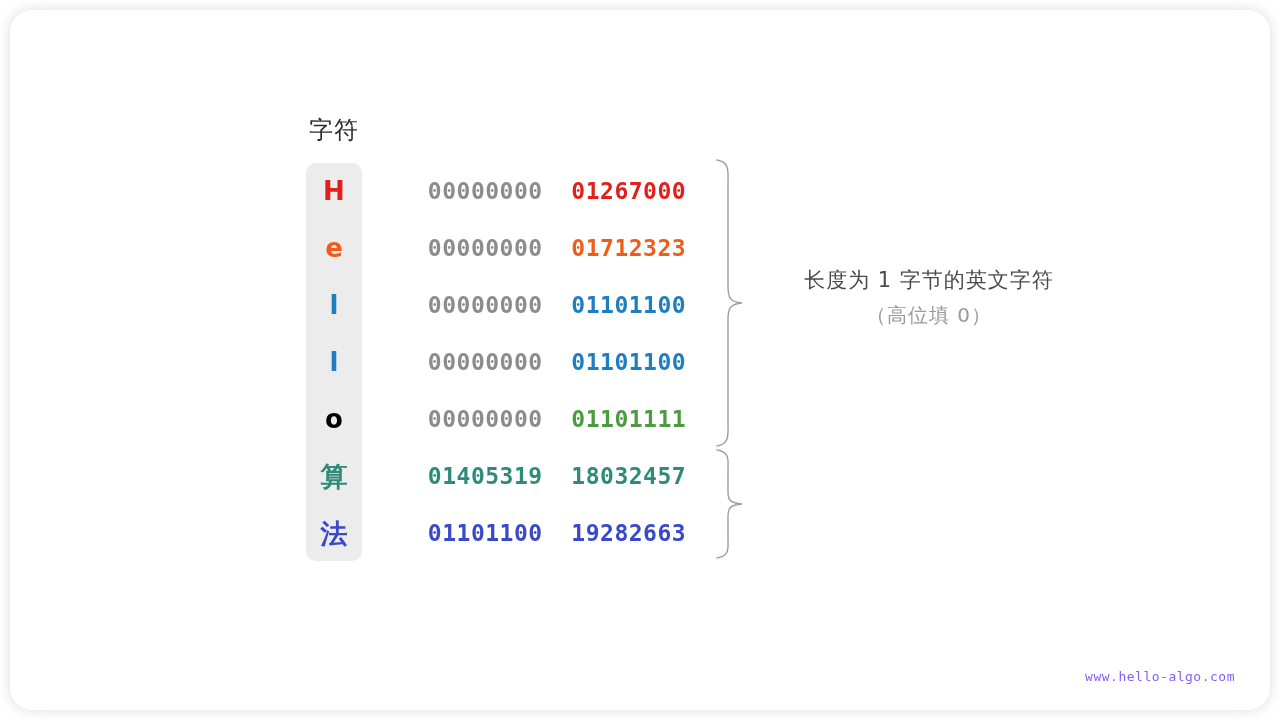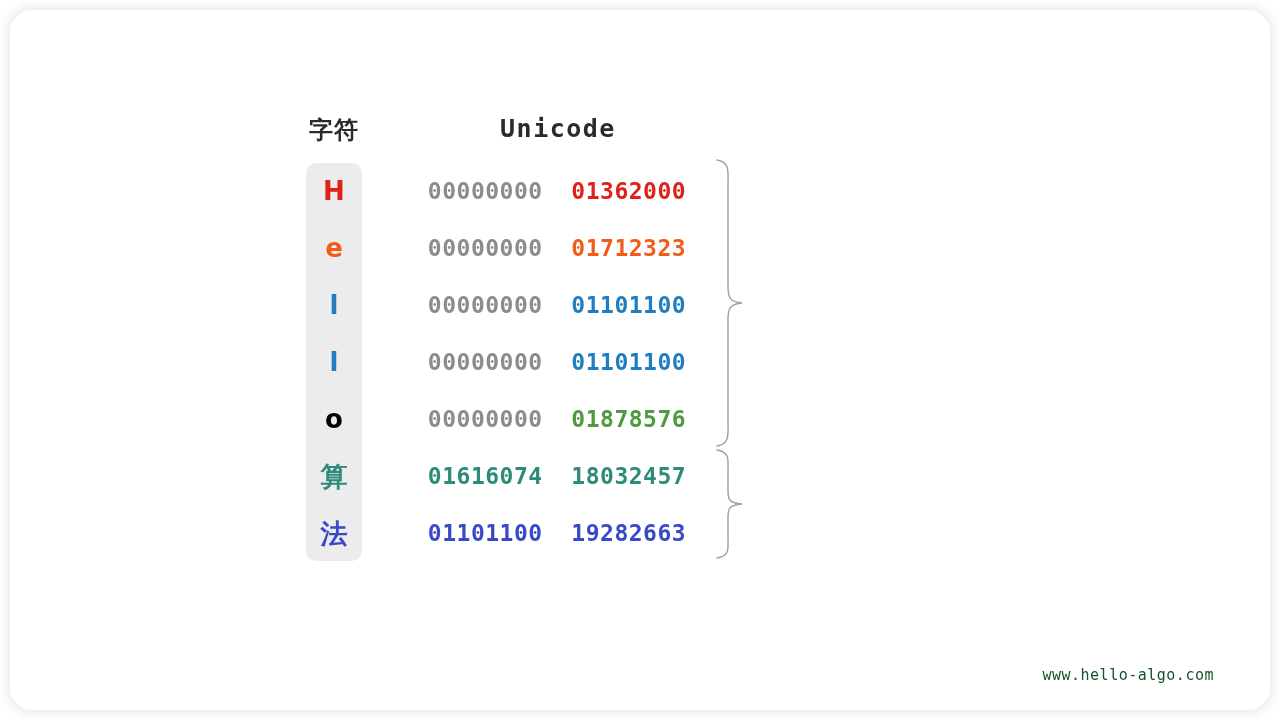--- a/index.html
+++ b/index.html
@@ -23,21 +23,21 @@
     width: 1260px;
     height: 700px;
     background: #ffffff;
     border-radius: 22px;
     box-shadow: 0 0 14px rgba(0,0,0,0.14);
   }
 
   
   .col-header {
     position: absolute;
-    font-weight: bold;
+    font-weight: normal;
     color: #2b2b2b;
     white-space: nowrap;
   }
   #header-char {
     left: 306px;
     top: 114px;
     width: 56px;
     text-align: center;
     font-size: 24px;
     font-family: "DejaVu Sans", "Liberation Sans", sans-serif;
@@ -126,52 +126,51 @@
     color: #9a9a9a;
     letter-spacing: 1px;
     margin-top: 8px;
     white-space: nowrap;
     font-family: "DejaVu Sans", "Liberation Sans", sans-serif;
   }
 
   
   #watermark {
     position: absolute;
-    right: 66px;
+    right: 45px;
     bottom: 36px;
-    font-size: 15px;
-    color: #14532d;
+    font-size: 13px;
+    color: #8b5cf6;
     font-family: "DejaVu Sans Mono", "Liberation Mono", monospace;
     letter-spacing: 0.5px;
   }
 </style>
 </head>
 <body>
 
 <div id="canvas">
   <div id="card"></div>
 
   <div class="col-header" id="header-char">字符</div>
-  <div class="col-header" id="header-unicode">Unicode</div>
 
   <div id="char-col-bg"></div>
 
   <div id="rows-container">
       <div class="row-char" style="top: 163px; color: rgb(224, 32, 27);">H</div>
-      <div class="row-bits" style="top: 163px;"><span class="bits-hi-pad" style="color: rgb(140, 140, 140);">00000000</span><span>  </span><span style="color: rgb(224, 32, 27);">01362000</span></div>
+      <div class="row-bits" style="top: 163px;"><span class="bits-hi-pad" style="color: rgb(140, 140, 140);">00000000</span><span>  </span><span style="color: rgb(224, 32, 27);">01267000</span></div>
       <div class="row-char" style="top: 220px; color: rgb(242, 92, 25);">e</div>
       <div class="row-bits" style="top: 220px;"><span class="bits-hi-pad" style="color: rgb(140, 140, 140);">00000000</span><span>  </span><span style="color: rgb(242, 92, 25);">01712323</span></div>
       <div class="row-char" style="top: 277px; color: rgb(31, 126, 194);">l</div>
       <div class="row-bits" style="top: 277px;"><span class="bits-hi-pad" style="color: rgb(140, 140, 140);">00000000</span><span>  </span><span style="color: rgb(31, 126, 194);">01101100</span></div>
       <div class="row-char" style="top: 334px; color: rgb(31, 126, 194);">l</div>
       <div class="row-bits" style="top: 334px;"><span class="bits-hi-pad" style="color: rgb(140, 140, 140);">00000000</span><span>  </span><span style="color: rgb(31, 126, 194);">01101100</span></div>
       <div class="row-char" style="top: 391px;">o</div>
-      <div class="row-bits" style="top: 391px;"><span class="bits-hi-pad" style="color: rgb(140, 140, 140);">00000000</span><span>  </span><span style="color: rgb(78, 154, 65);">01878576</span></div>
+      <div class="row-bits" style="top: 391px;"><span class="bits-hi-pad" style="color: rgb(140, 140, 140);">00000000</span><span>  </span><span style="color: rgb(78, 154, 65);">01101111</span></div>
       <div class="row-char cjk" style="top: 448px; color: rgb(46, 139, 122);">算</div>
-      <div class="row-bits" style="top: 448px;"><span style="color: rgb(46, 139, 122);">01616074</span><span>  </span><span style="color: rgb(46, 139, 122);">18032457</span></div>
+      <div class="row-bits" style="top: 448px;"><span style="color: rgb(46, 139, 122);">01405319</span><span>  </span><span style="color: rgb(46, 139, 122);">18032457</span></div>
       <div class="row-char cjk" style="top: 505px; color: rgb(58, 73, 200);">法</div>
       <div class="row-bits" style="top: 505px;"><span style="color: rgb(58, 73, 200);">01101100</span><span>  </span><span style="color: rgb(58, 73, 200);">19282663</span></div>
     </div>
 
   <svg id="brace-1" width="34" height="290" viewBox="0 0 34 290">
     <path d="M 3 2
              C 16 4, 14 14, 14 26
              L 14 128
              C 14 140, 16 144, 28 145
              C 16 146, 14 150, 14 162
@@ -182,16 +181,20 @@
   <svg id="brace-2" width="34" height="112" viewBox="0 0 34 112">
     <path d="M 3 2
              C 16 4, 14 12, 14 22
              L 14 44
              C 14 52, 16 55, 28 56
              C 16 57, 14 60, 14 68
              L 14 90
              C 14 100, 16 108, 3 110" fill="none" stroke="#9e9e9e" stroke-width="1.4" stroke-linecap="round"></path>
   </svg>
 
+  <div class="annotation" id="annot-1">
+    <div class="annot-main">长度为 1 字节的英文字符</div>
+    <div class="annot-sub">（高位填 0）</div>
+  </div>
 
 
   <div id="watermark">www.hello-algo.com</div>
 </div>
 
 </body></html>

